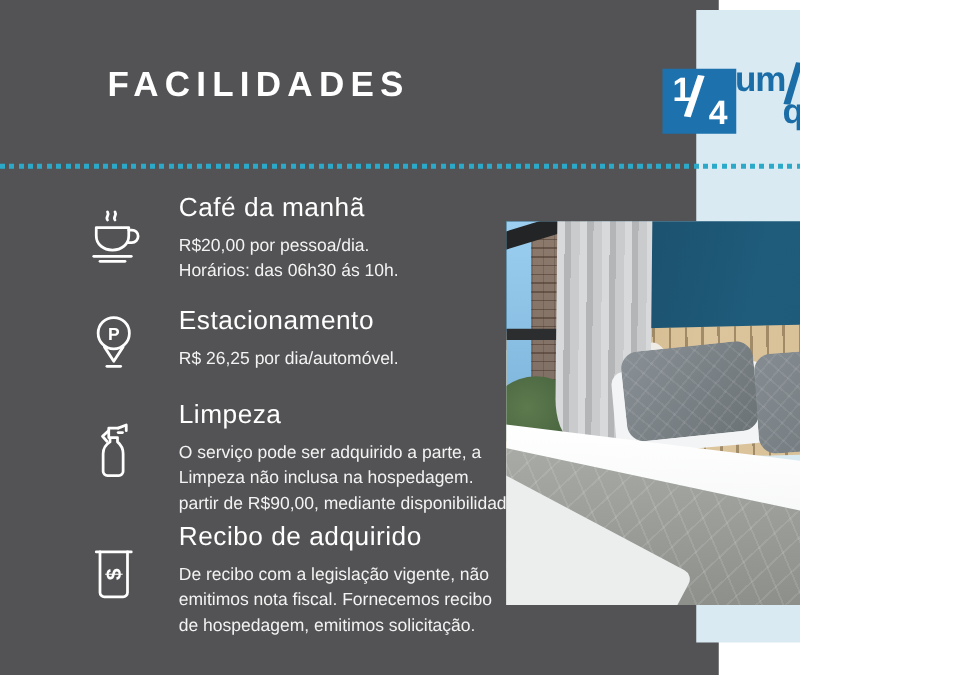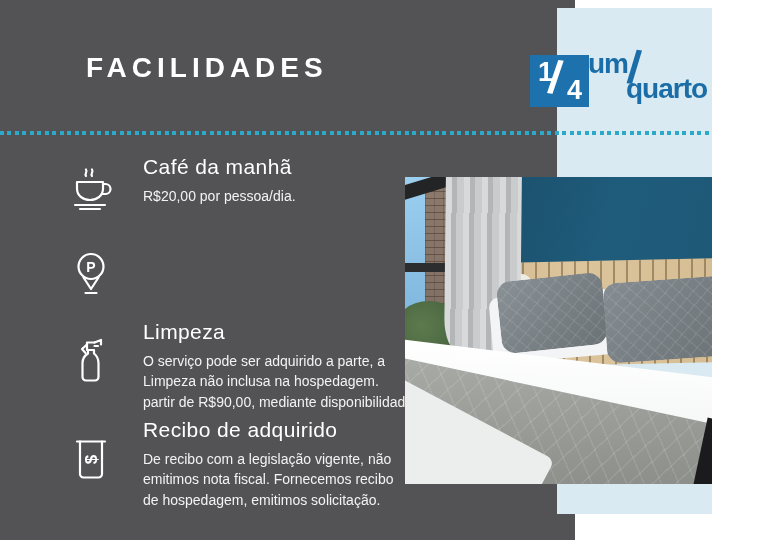--- a/index.html
+++ b/index.html
@@ -1,16 +1,16 @@
 <!DOCTYPE html>
 <html><head>
 <meta charset="utf-8">
 <style>
   html,body{margin:0;padding:0;background:#ffffff;}
-  .page{position:relative;width:712px;height:540px;overflow:hidden;
+  .page{position:relative;width:640px;height:540px;overflow:hidden;
         font-family:"Liberation Sans", sans-serif;background:#ffffff;}
 
   
   .gray-panel{position:absolute;left:0;top:0;width:575px;height:540px;background:#535355;}
   .blue-panel{position:absolute;left:557px;top:8px;width:208px;height:506px;background:#d9eaf2;}
   .dotted{position:absolute;left:0;top:131px;width:768px;height:4px;z-index:5;
           background:repeating-linear-gradient(90deg,#2ca9c9 0 4px,transparent 4px 7.5px);}
 
   
   .headline{position:absolute;left:86px;top:52px;margin:0;z-index:4;color:#fff;
@@ -111,31 +111,36 @@
         <path d="M25 9 c-2 -2.5 2 -3.5 0 -6.5"></path>
         <path d="M10 15 h26 v6.5 c0 7 -5.8 11.5 -13 11.5 s-13 -4.5 -13 -11.5 z"></path>
         <path d="M36 17 h2.5 a5 5 0 0 1 0 10 h-3.5"></path>
         <path d="M8 38 h30"></path>
         <path d="M13 42 h20"></path>
       </svg>
     </div>
     <div class="txt">
       <h2>Café da manhã</h2>
       <div class="line">R$20,00 por pessoa/dia.</div>
+      <div class="line">Horários: das 06h30 ás 10h.</div>
     </div>
   </div>
 
   <div class="item i2">
     <div class="icon-box">
       <svg width="36" height="46" viewBox="0 0 36 46">
         <circle cx="18" cy="15.5" r="12.5"></circle>
         <text x="18" y="21" font-size="14" text-anchor="middle">P</text>
         <path d="M10.5 26.5 L18 38 L25.5 26.5"></path>
         <path d="M12.5 42 H23.5"></path>
       </svg>
+    </div>
+    <div class="txt">
+      <h2>Estacionamento</h2>
+      <div class="line">R$ 26,25 por dia/automóvel.</div>
     </div>
   </div>
 
   <div class="item i3">
     <div class="icon-box">
       <svg width="30" height="50" viewBox="0 0 30 50">
         <path d="M11 15 V7.5 h7.5"></path>
         <path d="M18.5 7.5 l6.5 -2.5 v4.5"></path>
         <path d="M18.5 11 h3.5"></path>
         <path d="M11 9.5 l-5 4.5 l3.5 4"></path>

